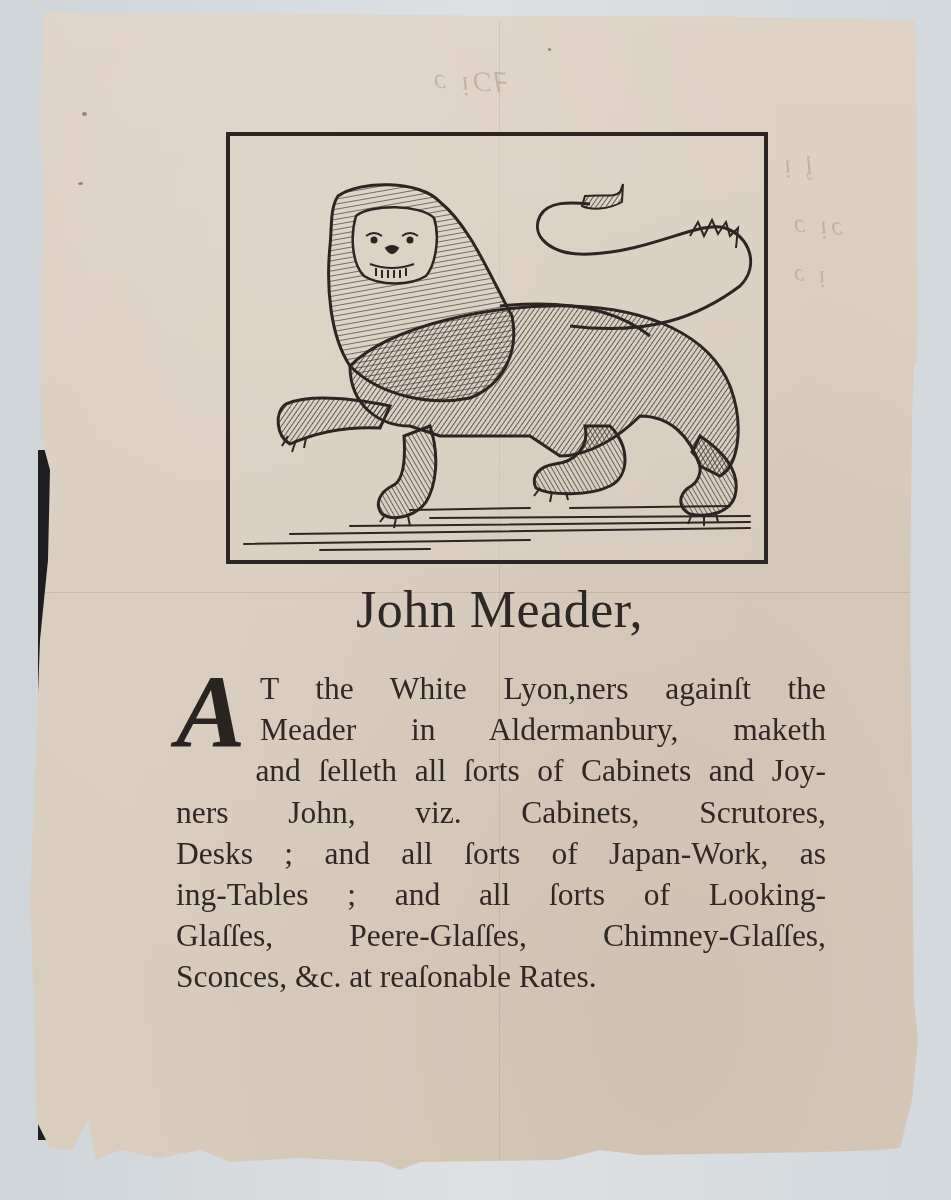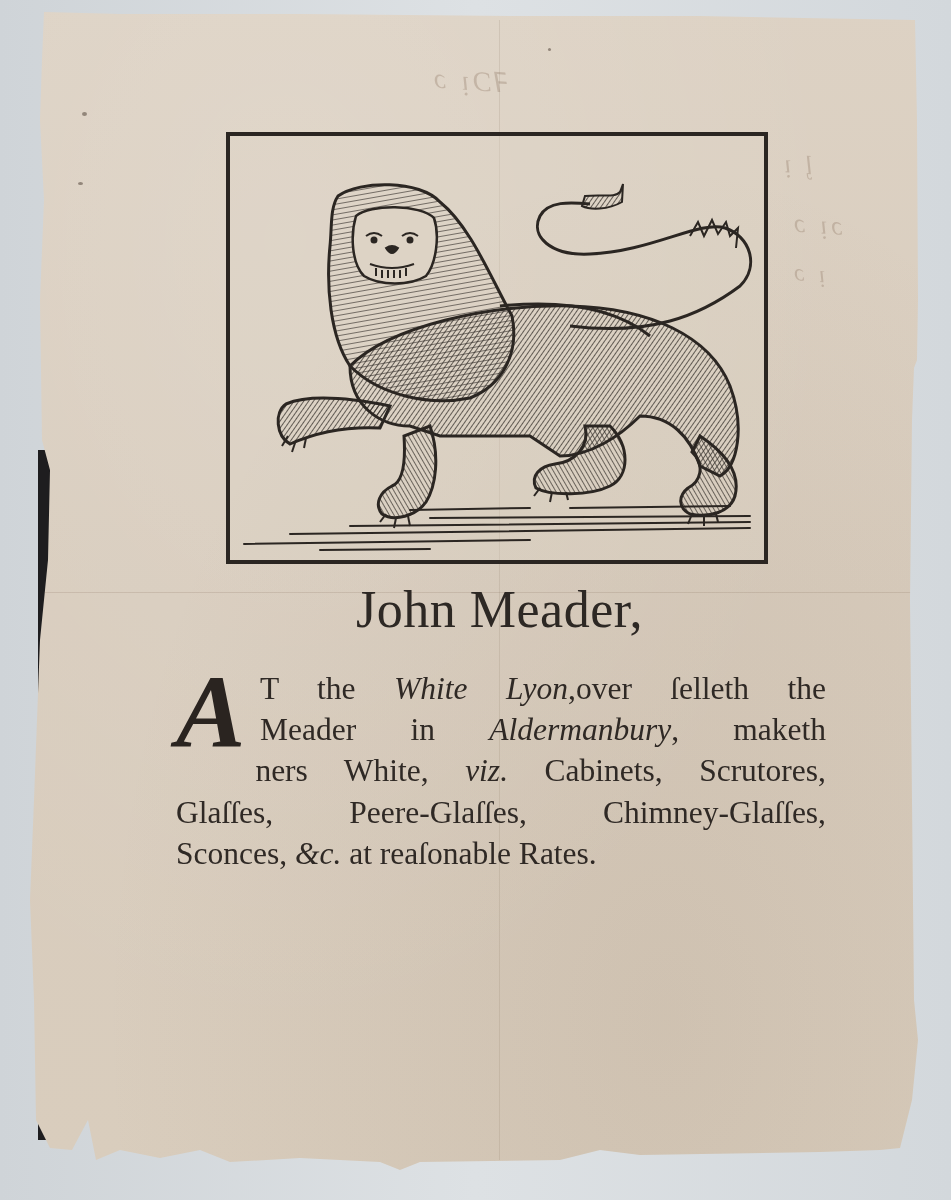--- a/index.html
+++ b/index.html
@@ -117,21 +117,20 @@
       height: 84px;
       margin: 4px 10px 0 0;
       font-weight: bold;
       color: #2a2420;
       font-style: italic;
     }
     .first-lines {
       margin-left: 84px;
     }
     .it {
-      font-style: italic;
     }
     .scuff {
       position: absolute;
       border-radius: 50%;
       background: rgba(70,55,45,0.5);
     }
   </style>
 </head>
 <body>
 
@@ -219,28 +218,37 @@
       </g>
     </svg>
   </div>
 
   <div class="merchant-name">John Meader,</div>
 
   <div class="advert-body">
     <span class="drop-cap">A</span>
     <div class="first-lines">
       <span class="line">
-        <span>T the </span><span class="it">White Lyon</span><span>,over ſelleth the</span>
+        <span>T the </span><span class="it">White Lyon</span><span>,ners againſt the</span>
       </span>
       <span class="line">
         <span>Meader in </span><span class="it">Aldermanbury</span><span>, maketh</span>
       </span>
     </div>
     <span class="line">
-      <span>ners White, </span><span class="it">viz.</span><span> Cabinets, Scrutores,</span>
+      <span>and ſelleth all ſorts of Cabinets and Joy-</span>
+    </span>
+    <span class="line">
+      <span>ners John, </span><span class="it">viz.</span><span> Cabinets, Scrutores,</span>
+    </span>
+    <span class="line">
+      <span>Desks ; and all ſorts of Japan-Work, as</span>
+    </span>
+    <span class="line">
+      <span>ing-Tables ; and all ſorts of Looking-</span>
     </span>
     <span class="line">
       <span>Glaſſes, Peere-Glaſſes, Chimney-Glaſſes,</span>
     </span>
     <span class="line" style="text-align:right;text-align-last:left;">
       <span>Sconces, </span><span class="it">&amp;c.</span><span> at reaſonable Rates.</span>
     </span>
   </div>
 </div>
 

